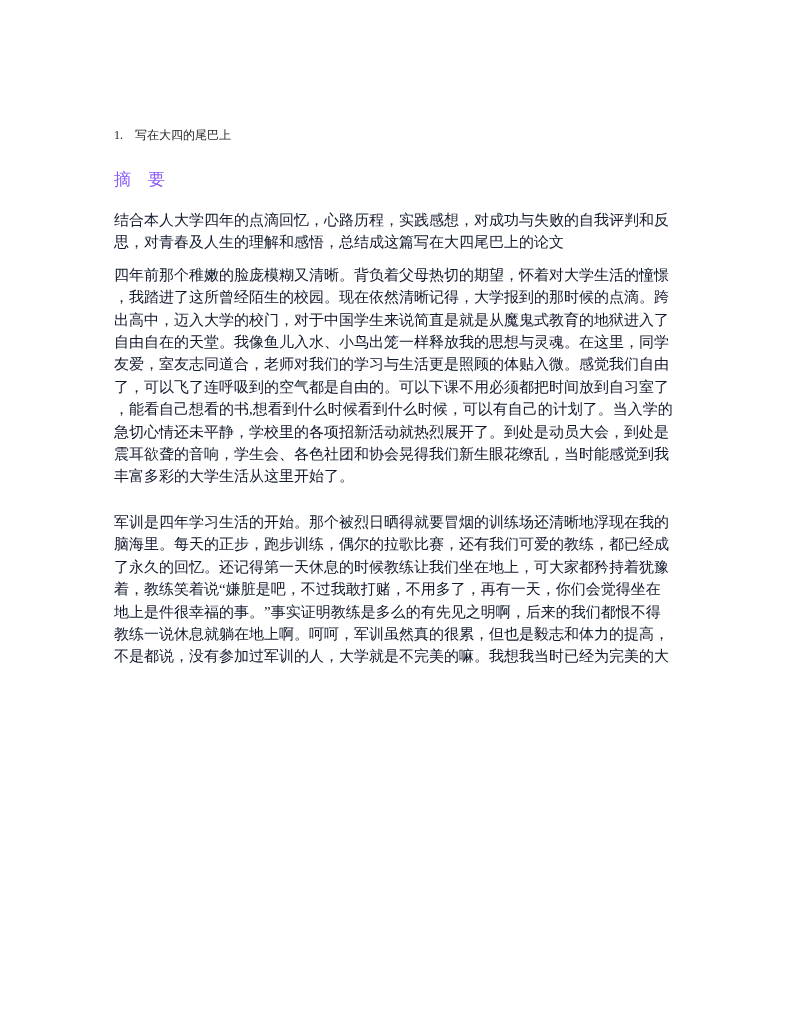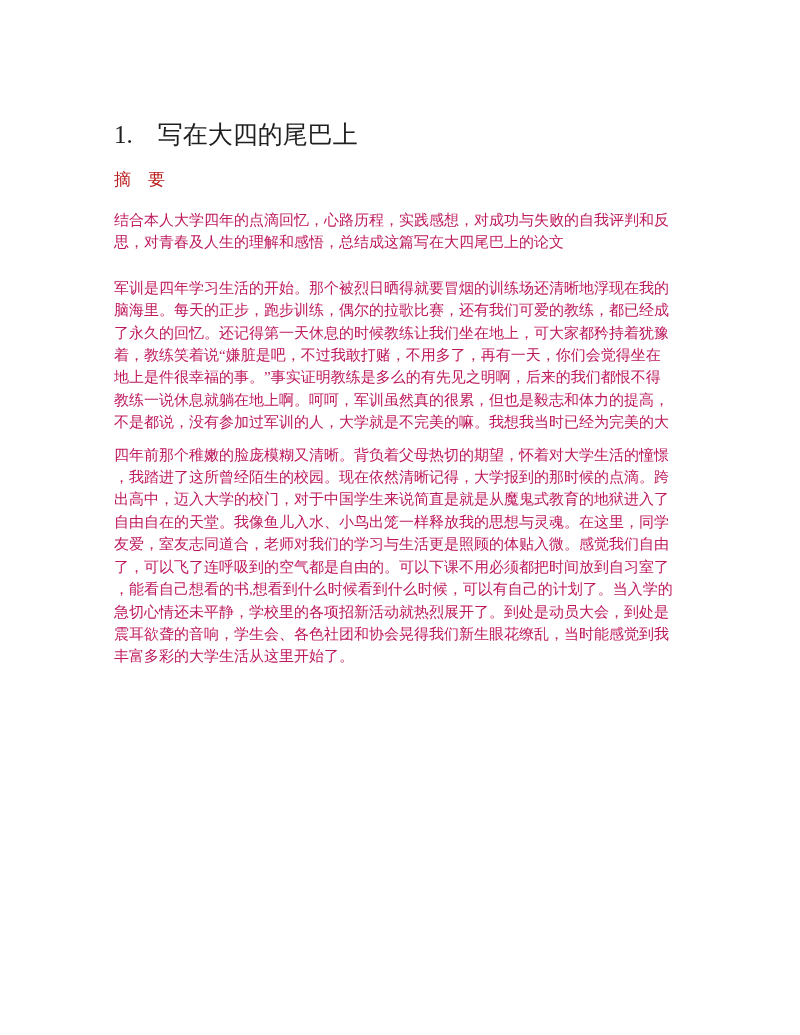--- a/index.html
+++ b/index.html
@@ -17,39 +17,39 @@
     background: #ffffff;
   }
   .content {
     position: absolute;
     left: 114px;
     top: 122px;
     width: 576px;
     color: #1f1f1f;
   }
   .doc-title {
-    font-size: 25px;
+    font-size: 12px;
     line-height: 26px;
     font-weight: normal;
     white-space: pre;
     color: #1f1f1f;
   }
   .abstract-heading {
     font-size: 17px;
     line-height: 24px;
     font-weight: normal;
     margin-top: 20px;
     white-space: pre;
-    color: #b91c1c;
+    color: #8b5cf6;
   }
   .para {
     font-size: 15px;
     line-height: 22.4px;
     white-space: pre;
-    color: #be185d;
+    color: #0f172a;
   }
   .abstract-para   { margin-top: 17px; }
   .keywords-line   { margin-top: 47px; }
   .intro-para      { margin-top: 16px; }
   .section-heading {
     font-size: 15px;
     line-height: 22.4px;
     font-weight: normal;
     margin-top: 7px;
     white-space: pre;
@@ -67,33 +67,33 @@
     <h1 class="doc-title">1.　写在大四的尾巴上</h1>
 
     <h2 class="abstract-heading">摘　要</h2>
 
     <p class="para abstract-para">结合本人大学四年的点滴回忆，心路历程，实践感想，对成功与失败的自我评判和反
 思，对青春及人生的理解和感悟，总结成这篇写在大四尾巴上的论文</p>
 
 
 
 
-    <p class="para military-training-para">军训是四年学习生活的开始。那个被烈日晒得就要冒烟的训练场还清晰地浮现在我的
-脑海里。每天的正步，跑步训练，偶尔的拉歌比赛，还有我们可爱的教练，都已经成
-了永久的回忆。还记得第一天休息的时候教练让我们坐在地上，可大家都矜持着犹豫
-着，教练笑着说“嫌脏是吧，不过我敢打赌，不用多了，再有一天，你们会觉得坐在
-地上是件很幸福的事。”事实证明教练是多么的有先见之明啊，后来的我们都恨不得
-教练一说休息就躺在地上啊。呵呵，军训虽然真的很累，但也是毅志和体力的提高，
-不是都说，没有参加过军训的人，大学就是不完美的嘛。我想我当时已经为完美的大</p>
-
     <p class="para new-beginning-para">四年前那个稚嫩的脸庞模糊又清晰。背负着父母热切的期望，怀着对大学生活的憧憬
 ，我踏进了这所曾经陌生的校园。现在依然清晰记得，大学报到的那时候的点滴。跨
 出高中，迈入大学的校门，对于中国学生来说简直是就是从魔鬼式教育的地狱进入了
 自由自在的天堂。我像鱼儿入水、小鸟出笼一样释放我的思想与灵魂。在这里，同学
 友爱，室友志同道合，老师对我们的学习与生活更是照顾的体贴入微。感觉我们自由
 了，可以飞了连呼吸到的空气都是自由的。可以下课不用必须都把时间放到自习室了
 ，能看自己想看的书,想看到什么时候看到什么时候，可以有自己的计划了。当入学的
 急切心情还未平静，学校里的各项招新活动就热烈展开了。到处是动员大会，到处是
 震耳欲聋的音响，学生会、各色社团和协会晃得我们新生眼花缭乱，当时能感觉到我
 丰富多彩的大学生活从这里开始了。</p>
 
+    <p class="para military-training-para">军训是四年学习生活的开始。那个被烈日晒得就要冒烟的训练场还清晰地浮现在我的
+脑海里。每天的正步，跑步训练，偶尔的拉歌比赛，还有我们可爱的教练，都已经成
+了永久的回忆。还记得第一天休息的时候教练让我们坐在地上，可大家都矜持着犹豫
+着，教练笑着说“嫌脏是吧，不过我敢打赌，不用多了，再有一天，你们会觉得坐在
+地上是件很幸福的事。”事实证明教练是多么的有先见之明啊，后来的我们都恨不得
+教练一说休息就躺在地上啊。呵呵，军训虽然真的很累，但也是毅志和体力的提高，
+不是都说，没有参加过军训的人，大学就是不完美的嘛。我想我当时已经为完美的大</p>
+
   </div>
 </div>
 
 </body></html>

